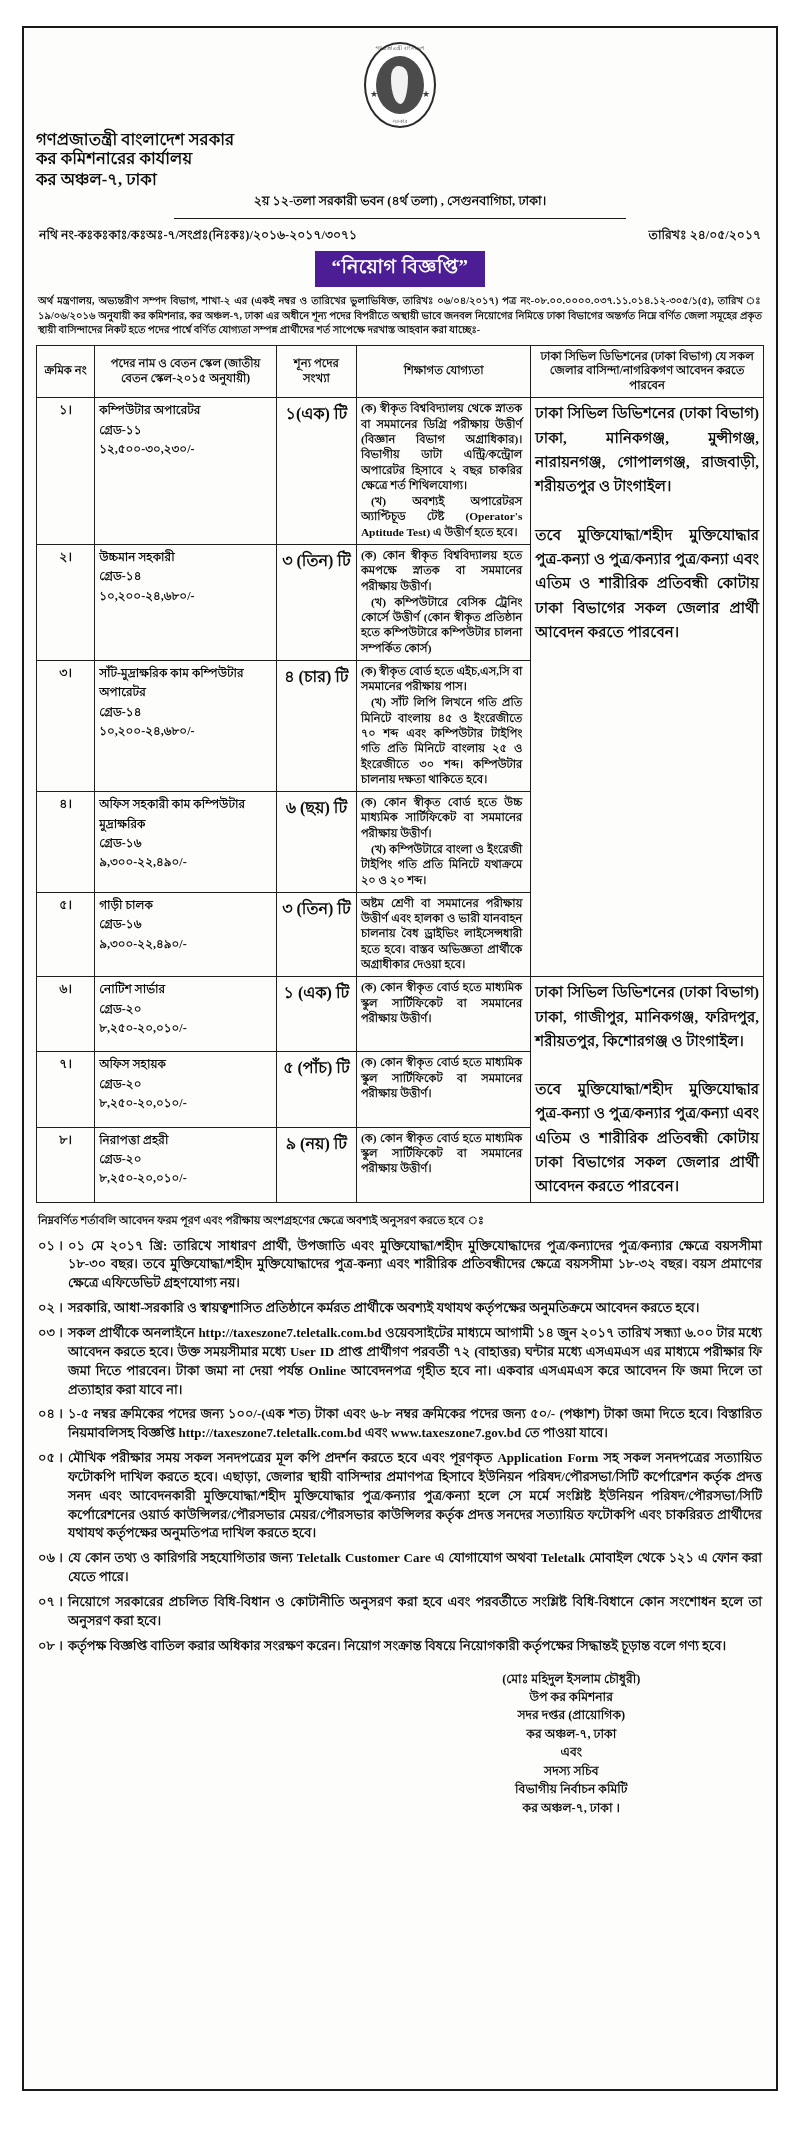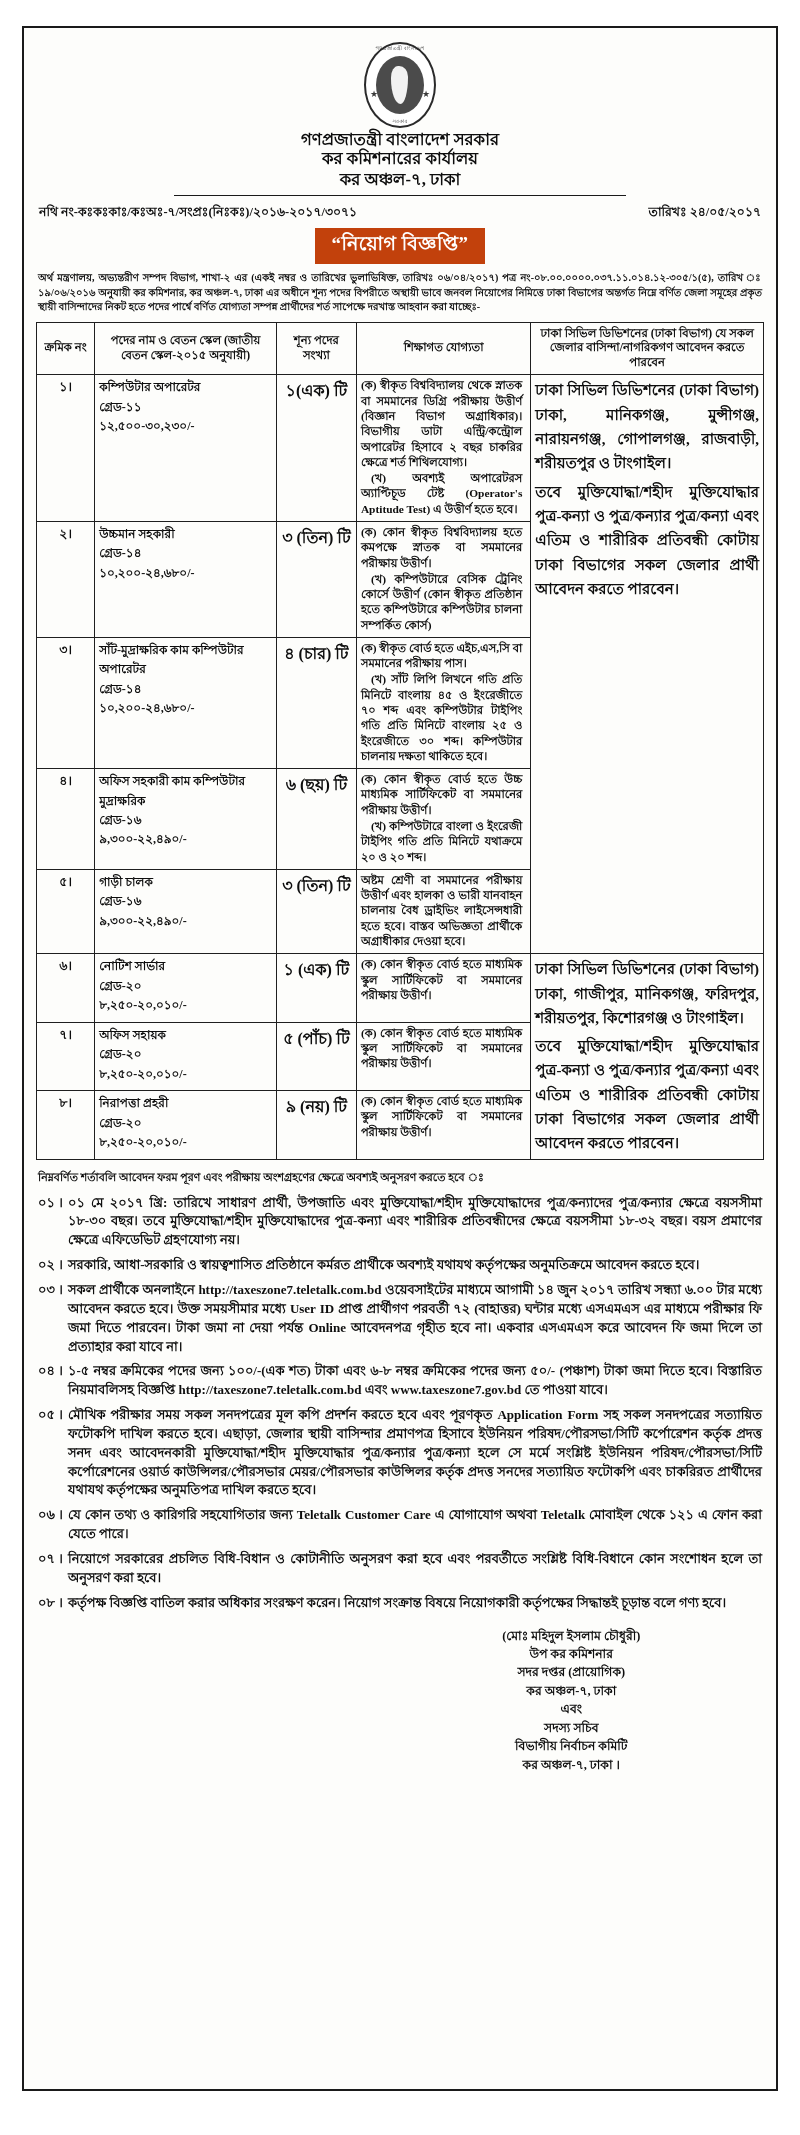--- a/index.html
+++ b/index.html
@@ -66,21 +66,20 @@
     text-align: center;
     font-size: 5.2px; letter-spacing: .2px;
     color: #2b2b2b;
     font-family: "Liberation Sans", sans-serif;
   }
   .emblem .arc-top { top: 3px; }
   .emblem .arc-bottom { bottom: 2px; }
 
   
   .org-head {
-    text-align: center;
     font-weight: bold;
     line-height: 1.18;
   }
   .org-l1 { font-size: 16.5px; }
   .org-l2 { font-size: 16.5px; }
   .org-l3 { font-size: 16.5px; margin-top: 1px; }
   .org-addr {
     text-align: center;
     font-size: 12.6px;
     margin-top: 3px;
@@ -101,21 +100,21 @@
     margin-top: 7px;
     padding: 0 3px;
   }
 
   
   .banner-wrap {
     display: flex; justify-content: center;
     margin-top: 5px;
   }
   .banner {
-    background: #c2410c;
+    background: #4c1d95;
     color: #ffffff;
     font-size: 19px;
     font-weight: bold;
     padding: 1px 16px 3px 16px;
     letter-spacing: .5px;
   }
 
   
   .intro {
     font-size: 10px;
@@ -177,21 +176,21 @@
     font-weight: bold;
   }
   td.dist {
     font-size: 15px;
     line-height: 1.62;
     text-align: justify;
     font-weight: bold;
     padding: 6px 6px;
   }
   td.dist p { margin: 0; }
-  td.dist p.gap { margin-top: 4px; }
+  td.dist p.gap { margin-top: 24px; }
   .edu-item { margin: 0 4px 1px 0; }
   .edu-item.ind { text-indent: 10px; }
 
   
   .cond-head {
     font-size: 11px;
     font-weight: bold;
     margin-top: 9px;
     padding: 0 2px;
   }
@@ -244,20 +243,21 @@
       <div class="star right">★</div>
       <div class="arc-bottom">সরকার</div>
     </div>
   </div>
 
   <div class="org-head">
     <div class="org-l1">গণপ্রজাতন্ত্রী বাংলাদেশ সরকার</div>
     <div class="org-l2">কর কমিশনারের কার্যালয়</div>
     <div class="org-l3">কর অঞ্চল-৭, ঢাকা</div>
   </div>
+  <div class="org-addr">২য় ১২-তলা সরকারী ভবন (৪র্থ তলা) , সেগুনবাগিচা, ঢাকা।</div>
   <div class="head-rule"></div>
 
   <div class="memo-row">
     <div>নথি নং-কঃকঃকাঃ/কঃঅঃ-৭/সংপ্রঃ(নিঃকঃ)/২০১৬-২০১৭/৩০৭১</div>
     <div>তারিখঃ ২৪/০৫/২০১৭</div>
   </div>
 
   <div class="banner-wrap">
     <div class="banner">“নিয়োগ বিজ্ঞপ্তি”</div>
   </div>

